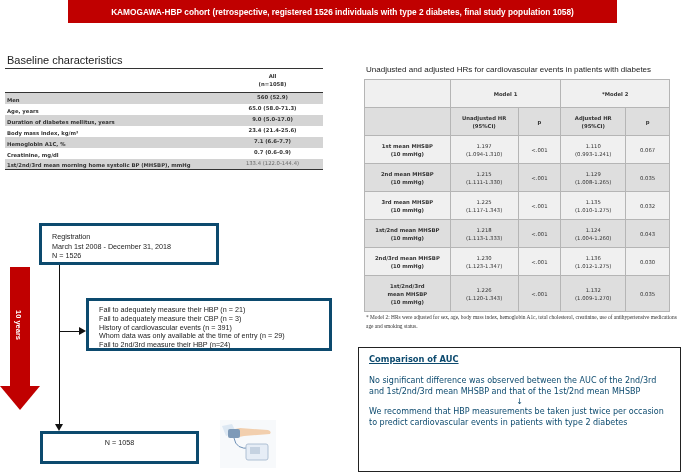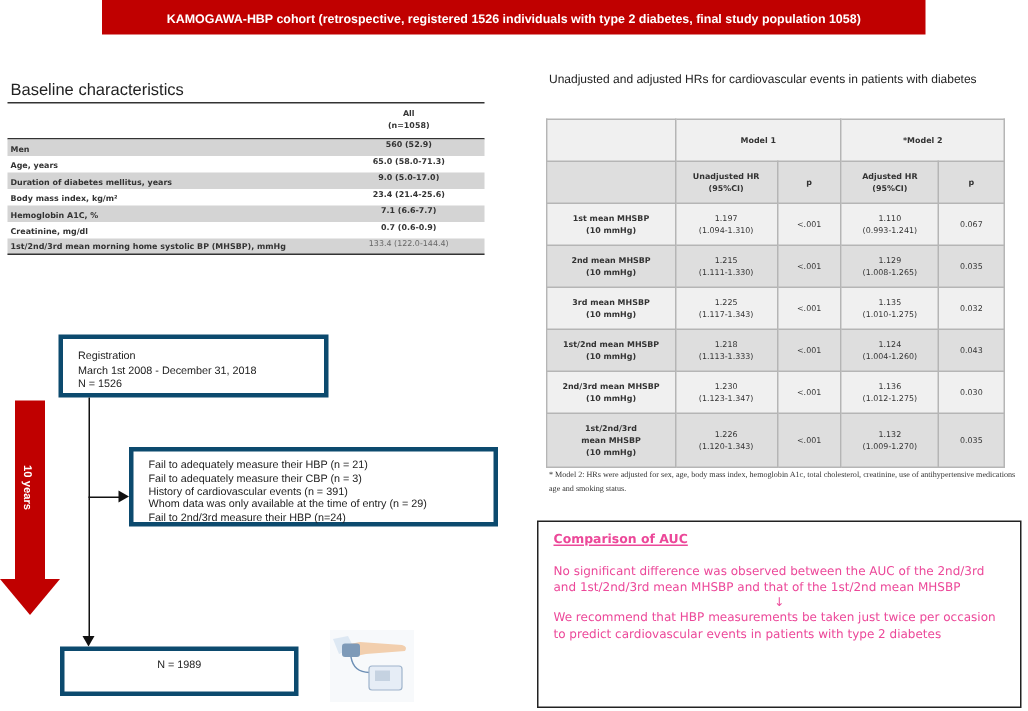--- a/index.html
+++ b/index.html
@@ -23,21 +23,21 @@
   .bl-head { height: 24px; border-bottom: 1.5px solid #333; position: relative; }
   .bl-head .all { position: absolute; left: 225px; width: 85px; top: 3px; text-align: center; font-weight: bold; line-height: 8px; color: #333; }
   .bl-row { position: relative; height: 11px; display: flex; }
   .bl-row.shade { background: #d4d4d4; }
   .bl-row .lab { position: absolute; left: 2px; bottom: 1px; font-weight: bold; color: #333; }
   .bl-row .val { position: absolute; left: 225px; width: 85px; top: 1px; text-align: center; font-weight: bold; color: #333; }
   .bl-row.last { border-bottom: 1.3px solid #333; }
   .bl-row.last .val { font-weight: normal; color: #666; }
 
   
-  .hr-title { position: absolute; left: 366px; top: 48px; font-size: 8px; color: #222; white-space: nowrap; }
+  .hr-title { position: absolute; left: 366px; top: 65px; font-size: 8px; color: #222; white-space: nowrap; }
   .hr-table {
     position: absolute; left: 364px; top: 79px; width: 306px;
     border-collapse: collapse; font-family: "DejaVu Sans", sans-serif; font-size: 5.3px; color: #333;
   }
   .hr-table td {
     border: 1px solid #b5b5b5; text-align: center; vertical-align: middle; font-weight: bold; line-height: 8px;
   }
   .hr-table tr.h1 td { height: 28px; background: #f0f0f0; }
   .hr-table tr.h2 td { height: 28px; background: #dedede; }
   .hr-table tr.r td { height: 28px; }
@@ -47,21 +47,21 @@
   .hr-table td.p { font-weight: normal; }
   .hr-table td.ci { font-weight: normal; }
 
   .footnote {
     position: absolute; left: 366px; top: 313px; width: 318px; font-family: "Liberation Serif", serif;
     font-size: 5.4px; line-height: 8.5px; color: #333;
   }
 
   .auc-box {
     position: absolute; left: 358px; top: 347px; width: 323px; height: 125px;
-    border: 1.3px solid #222; padding: 6px 10px; font-family: "DejaVu Sans", sans-serif; color: #ec4899;
+    border: 1.3px solid #222; padding: 6px 10px; font-family: "DejaVu Sans", sans-serif; color: #0c4a6e;
   }
   .auc-title { font-weight: bold; text-decoration: underline; font-size: 8.3px; margin-bottom: 11px; }
   .auc-text { font-size: 8px; line-height: 11px; }
   .auc-arrow { text-align: center; font-size: 8px; line-height: 9px; }
 
   
   .timeline-bar { position: absolute; left: 10px; top: 267px; width: 20px; height: 119px; background: #c00000; }
   .timeline-head {
     position: absolute; left: 0; top: 386px; width: 0; height: 0;
     border-left: 20px solid transparent; border-right: 20px solid transparent; border-top: 24px solid #c00000;
@@ -285,21 +285,21 @@
 
 <div class="box exc">
   <div>Fail to adequately measure their HBP  (n = 21)</div>
   <div>Fail to adequately measure their CBP (n = 3)</div>
   <div>History of cardiovascular events (n = 391)</div>
   <div>Whom data was only available at the time of entry (n = 29)</div>
   <div>Fail to 2nd/3rd measure their HBP (n=24)</div>
 </div>
 
 <div class="box study">
-  <div>N = 1989</div>
+  <div>N = 1058</div>
 </div>
 
 <svg class="bp-illus" viewBox="0 0 56 48">
   <rect x="0" y="0" width="56" height="48" fill="#f7f9fb"></rect>
   <path d="M2 6 L12 4 L16 12 L6 16 Z" fill="#dde8f3"></path>
   <path d="M10 10 L20 8 L48 10 Q52 11 50 14 L24 16 L14 18 Z" fill="#f2cfae"></path>
   <rect x="8" y="9" width="12" height="9" rx="2" fill="#7e9ab8"></rect>
   <path d="M14 18 Q16 30 30 28" stroke="#6d8fb5" stroke-width="1" fill="none"></path>
   <rect x="26" y="24" width="22" height="16" rx="2" fill="#e6edf6" stroke="#9fb4cc" stroke-width="0.8"></rect>
   <rect x="30" y="27" width="10" height="7" fill="#c5d2e1"></rect>

